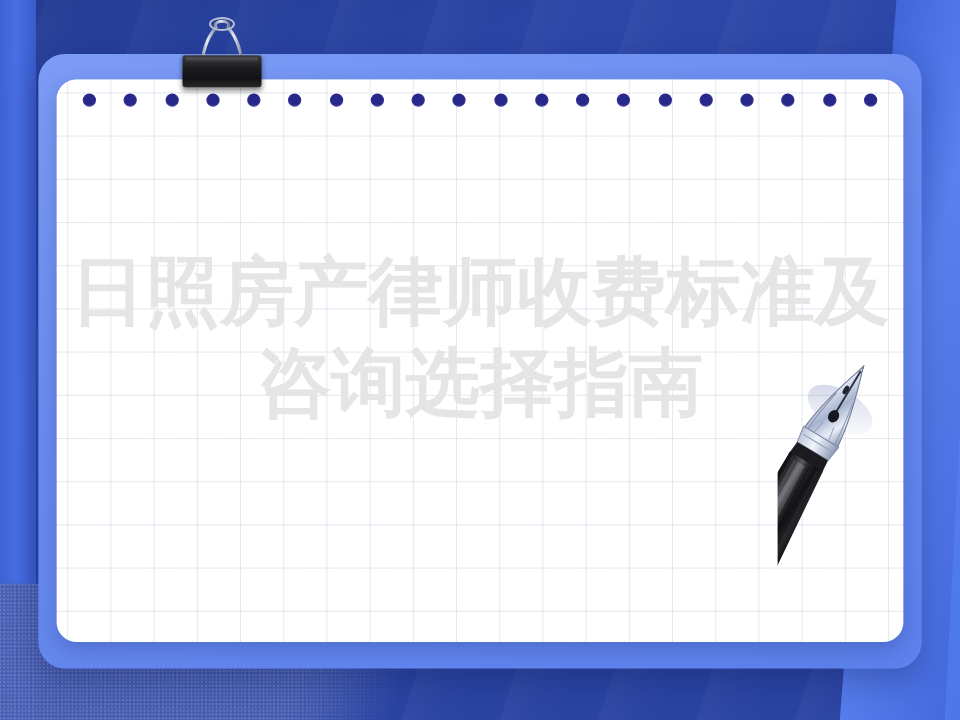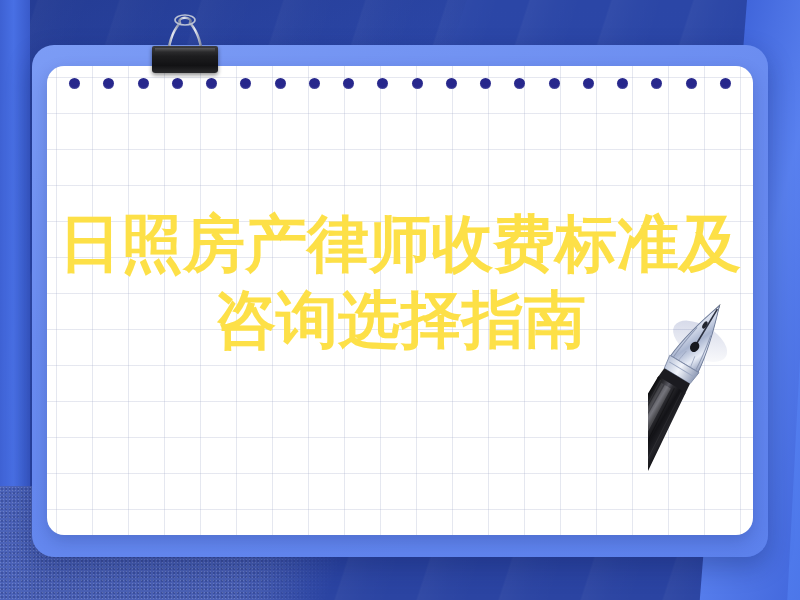--- a/index.html
+++ b/index.html
@@ -216,21 +216,21 @@
     height: 46px;
   }
 
   
   .title {
     position: absolute;
     left: 47px;
     top: 206px;
     width: 706px;
     text-align: center;
-    color: #fde047;
+    color: #e5e5e5;
     font-family: "Liberation Sans", "DejaVu Sans", sans-serif;
     font-weight: 700;
     font-size: 62px;
     line-height: 76px;
     letter-spacing: 0px;
     white-space: pre-line;
   }
 
   
   .pen {

